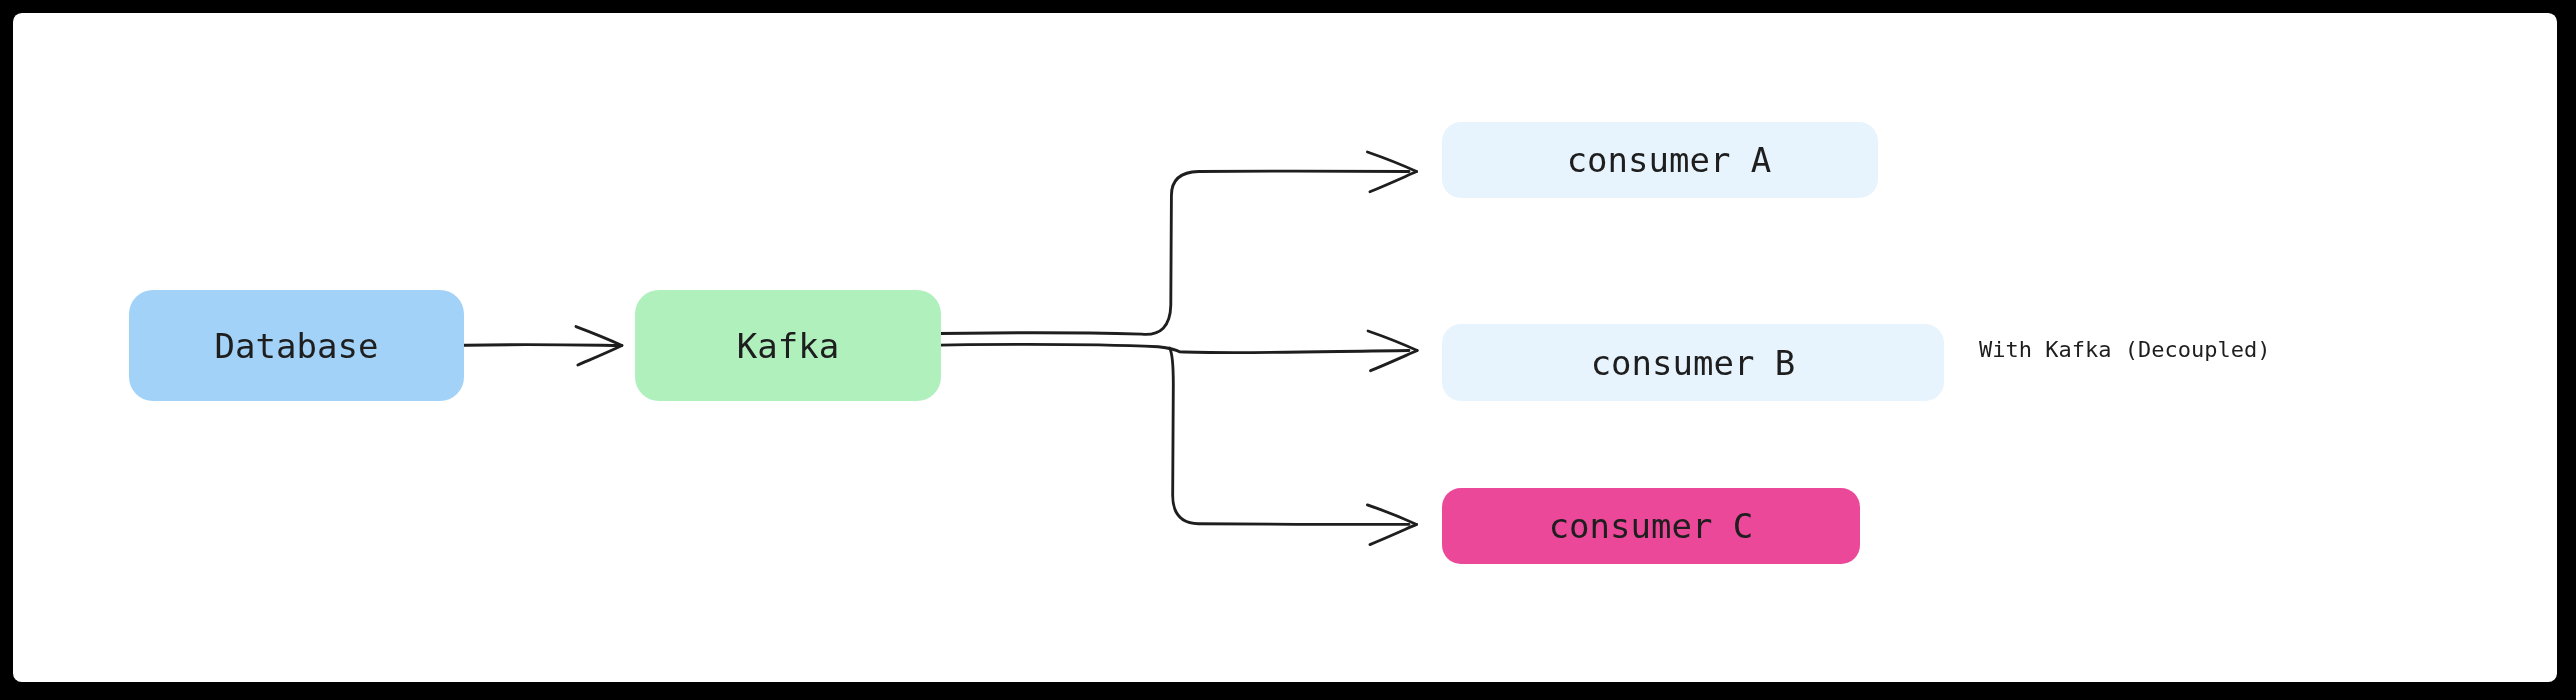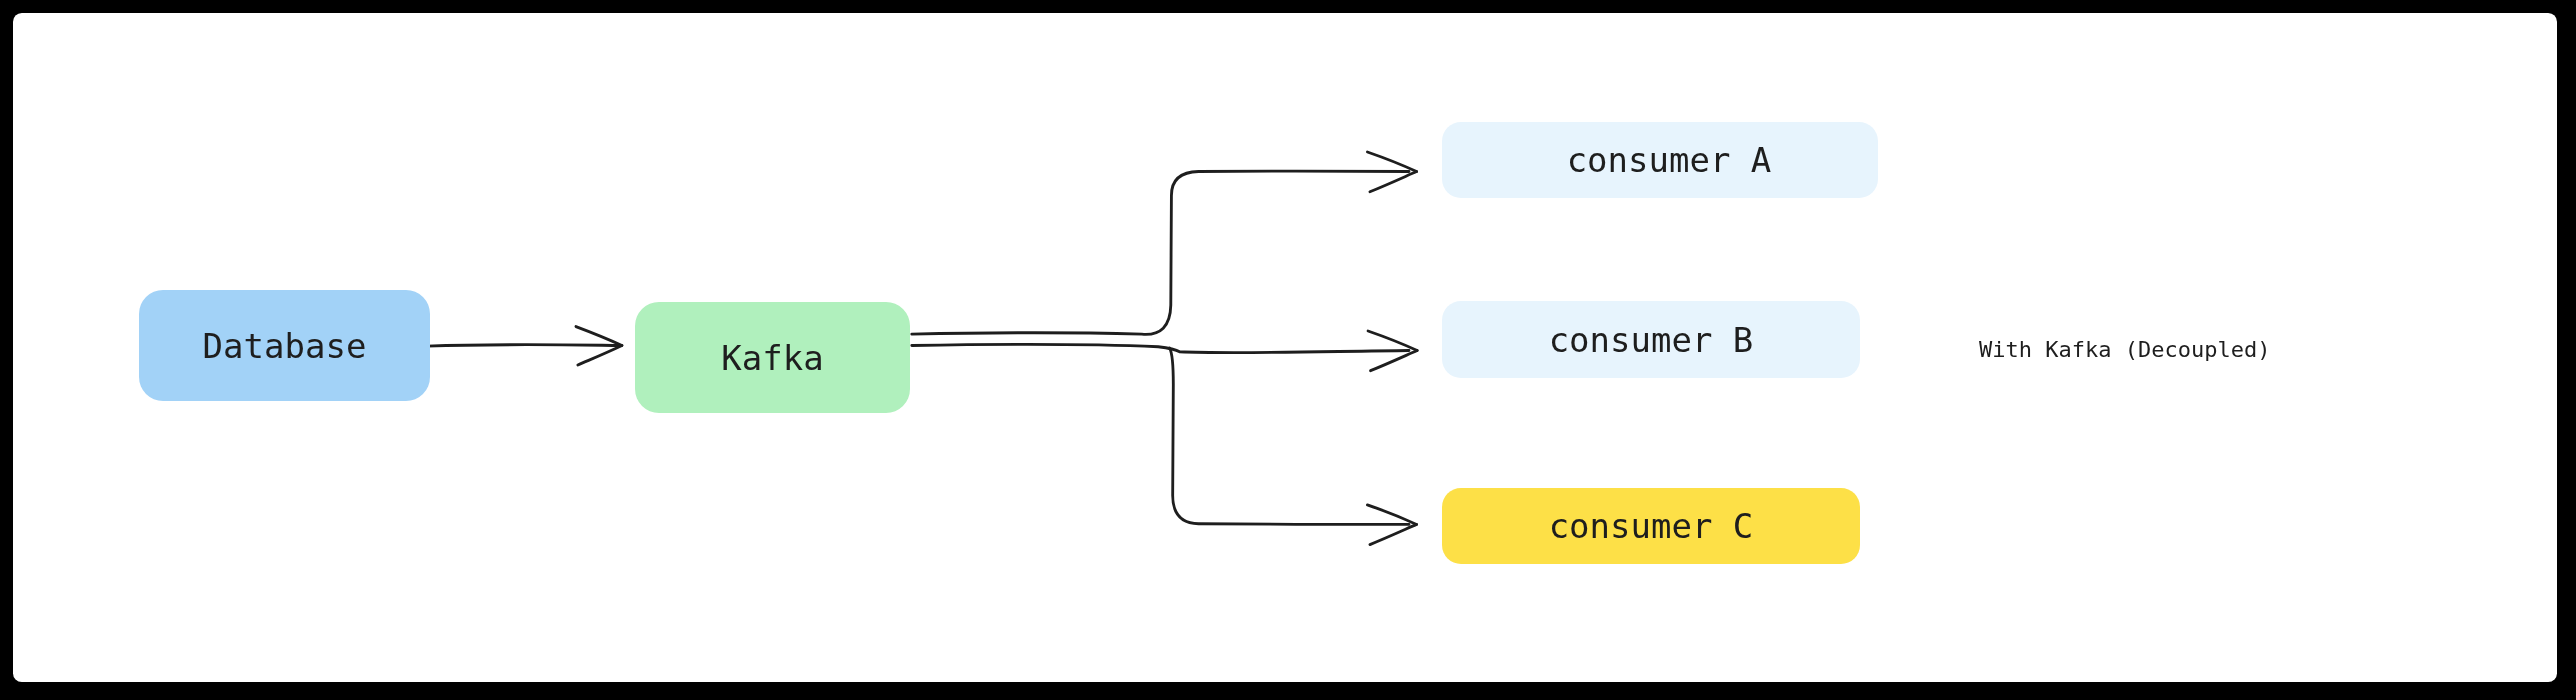--- a/index.html
+++ b/index.html
@@ -26,24 +26,24 @@
     align-items: center;
     justify-content: center;
     font-size: 34px;
     color: #1e1e1e;
     letter-spacing: 0;
     white-space: nowrap;
     z-index: 2;
   }
   .node.big { border-radius: 24px; }
   .node.small { border-radius: 19px; }
-  #node-database { left: 129px; top: 290px; width: 291px; height: 111px; margin-left: 10px; }
-  #node-kafka    { left: 635px; top: 290px; width: 275px; height: 111px; margin-top: 12px; }
+  #node-database { left: 129px; top: 290px; width: 335px; height: 111px; }
+  #node-kafka    { left: 635px; top: 290px; width: 306px; height: 111px; }
   #node-consumer-a { left: 1442px; top: 122px; width: 418px; height: 76px; }
-  #node-consumer-b { left: 1442px; top: 301px; width: 418px; height: 77px; }
+  #node-consumer-b { left: 1442px; top: 324px; width: 502px; height: 77px; }
   #node-consumer-c { left: 1442px; top: 488px; width: 418px; height: 76px; }
   .caption {
     position: absolute;
     left: 1979px;
     top: 328px;
     height: 42px;
     display: flex;
     align-items: center;
     font-size: 22px;
     color: #1e1e1e;
@@ -107,18 +107,18 @@
 </div>
 
 <div class="node small" id="node-consumer-a" style="background-color: rgb(231, 244, 253); padding-left: 18px;">
   <span>consumer A</span>
 </div>
 
 <div class="node small" id="node-consumer-b" style="background-color: rgb(231, 244, 253);">
   <span>consumer B</span>
 </div>
 
-<div class="node small" id="node-consumer-c" style="background-color: #fde047;">
+<div class="node small" id="node-consumer-c" style="background-color: #ec4899;">
   <span>consumer C</span>
 </div>
 
 <div class="caption">With Kafka (Decoupled)</div>
 
 
 </body></html>

